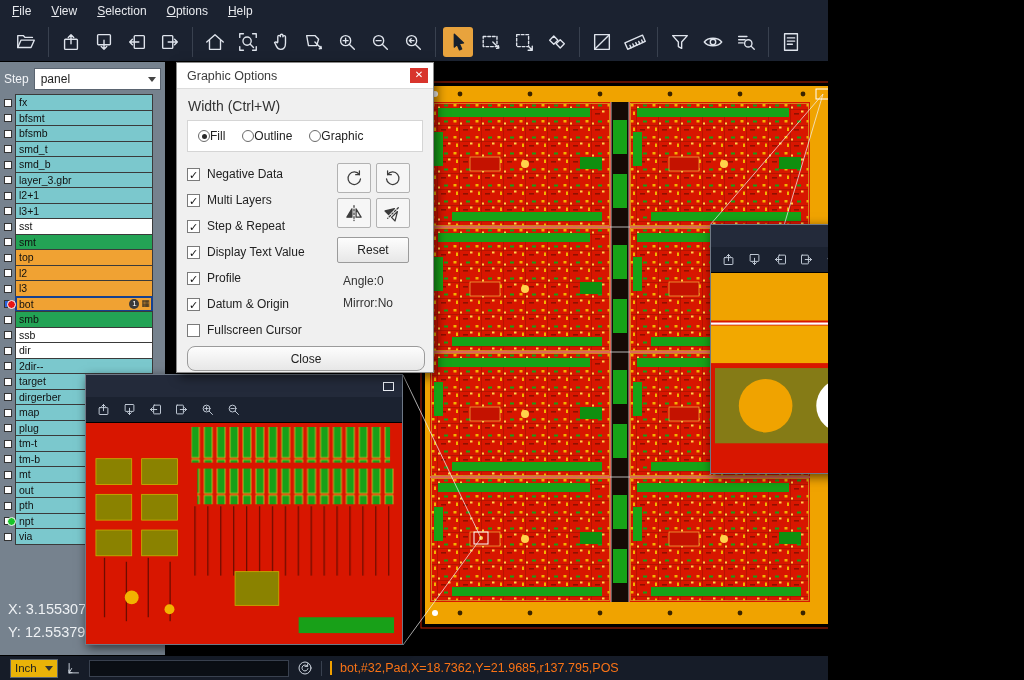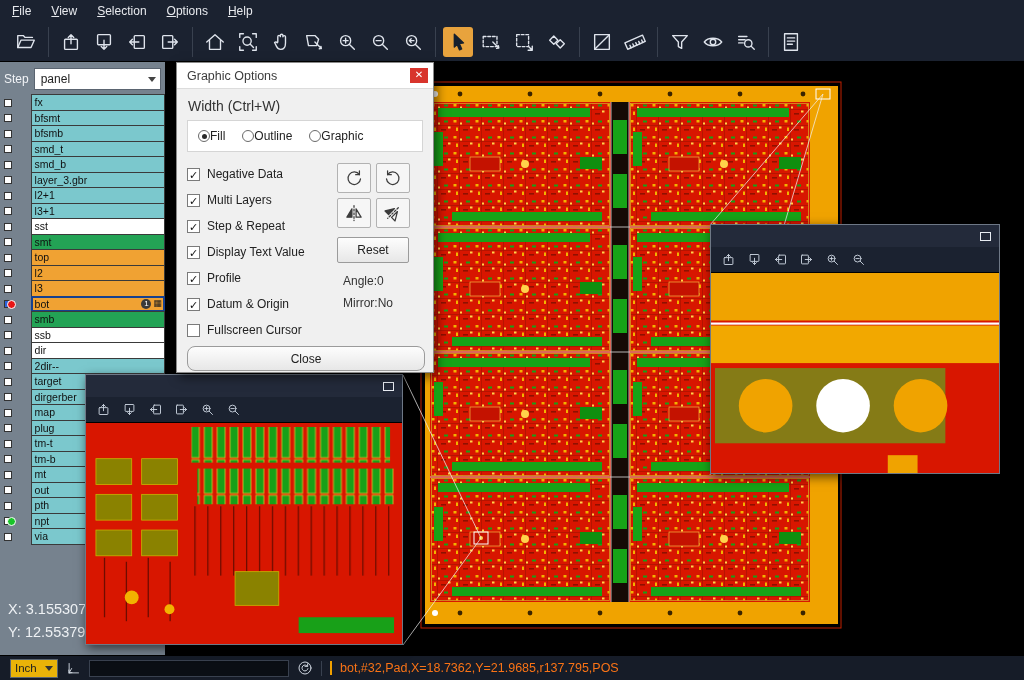--- a/index.html
+++ b/index.html
@@ -1,38 +1,38 @@
 <!DOCTYPE html>
 <html><head>
 <meta charset="utf-8">
 <style>
   * { box-sizing: border-box; margin: 0; padding: 0; }
   html, body { width: 1024px; height: 680px; background: #000; font-family: "Liberation Sans", sans-serif; }
-  .app { position: relative; width: 1024px; height: 680px; background: #76828e; overflow: hidden; user-select: none; }
+  .app { position: relative; width: 828px; height: 680px; background: #76828e; overflow: hidden; user-select: none; }
 
   
   .menubar { position: absolute; top: 0; left: 0; right: 0; height: 22px; background: #1b2230; display: flex; align-items: center; gap: 20px; padding: 0 12px; z-index: 3; }
   .menu-item { color: #e8eaee; font-size: 12px; }
   .menu-item::first-letter { text-decoration: underline; }
 
   
   .toolbar { position: absolute; top: 22px; left: 0; right: 0; height: 40px; background: #1b2230; display: flex; align-items: center; padding: 0 4px; z-index: 3; border-bottom: 1px solid #000; }
   .tb-group { display: flex; align-items: center; gap: 3px; padding: 0 7px; }
   .tb-group + .tb-group { border-left: 1px solid #39414f; }
   .tb-btn { width: 30px; height: 30px; display: flex; align-items: center; justify-content: center; border-radius: 3px; color: #dfe4ec; }
   .tb-btn.active { background: #e8a33d; color: #15202e; }
 
   
   .left-panel { position: absolute; top: 62px; left: 0; width: 165px; bottom: 25px; background: #76828e; z-index: 2; }
   .step-row { display: flex; align-items: center; gap: 5px; padding: 6px 4px 5px 4px; }
   .step-label { color: #f2f4f7; font-size: 12px; }
   .step-select { flex: 1; height: 22px; background: #fff; border: 1px solid #5a6470; display: flex; align-items: center; justify-content: space-between; padding: 0 4px 0 6px; font-size: 12px; color: #222; }
   .caret-down { width: 0; height: 0; border-left: 4px solid transparent; border-right: 4px solid transparent; border-top: 5px solid #444; }
   .layer-list { padding-left: 1px; }
-  .layer-row { display: flex; align-items: stretch; height: 15.5px; gap: 16px; }
+  .layer-row { display: flex; align-items: stretch; height: 15.5px; }
   .layer-gutter { position: relative; width: 14px; display: flex; align-items: center; justify-content: center; }
   .layer-checkbox { width: 8px; height: 8px; background: #fff; border: 1px solid #333; }
   .layer-gutter.sel .layer-checkbox { background: #2b63d9; }
   .ind-dot { position: absolute; right: -1px; top: 3px; width: 9px; height: 9px; border-radius: 50%; border: 1px solid #fff; }
   .ind-dot.red { background: #e81515; }
   .ind-dot.green { background: #18c428; }
   .layer-name { width: 138px; border: 1px solid #3a3a3a; margin-top: -1px; display: flex; align-items: center; padding: 0 2px 0 3px; font-size: 10.5px; color: #101010; overflow: hidden; }
   .layer-name.selected { border: 1px solid #16408f; box-shadow: inset 0 0 0 1px #16408f; }
   .c-cyan { background: #7bc8cd; }
   .c-white { background: #ffffff; }

